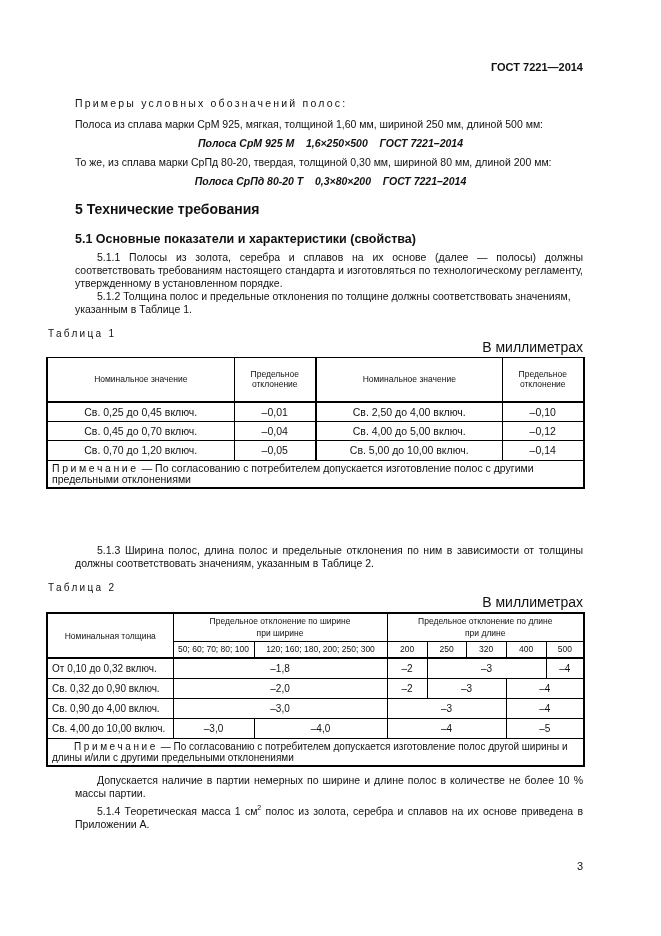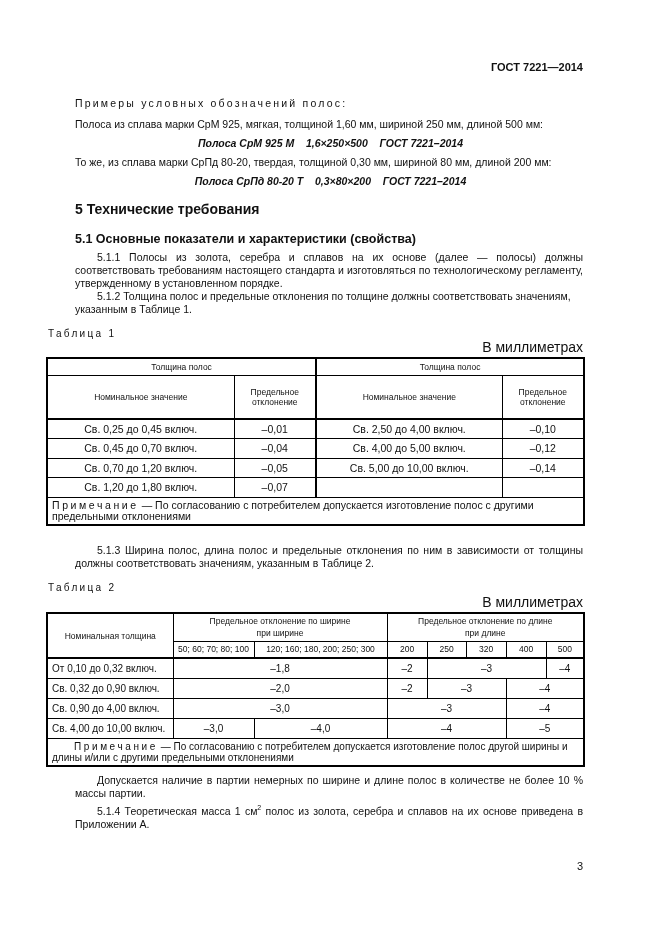--- a/index.html
+++ b/index.html
@@ -57,24 +57,20 @@
 <div class="abs units" style="top:339px;">В миллиметрах</div>
 
 <table class="t1">
   <colgroup>
       <col style="width:187px">
       <col style="width:82px">
       <col style="width:186px">
       <col style="width:82px">
     </colgroup>
   <tbody>
-      <tr>
-    <td colspan="2" class="hd hd1 outer-t outer-l">Толщина полос</td>
-    <td colspan="2" class="hd hd1 outer-t outer-r" style="border-left:2px solid #000;">Толщина полос</td>
-  </tr>
   <tr>
     <td class="hd hd2 thick-b outer-l">Номинальное значение</td>
     <td class="hd hd2 thick-b">Предельное отклонение</td>
     <td class="hd hd2 thick-b" style="border-left:2px solid #000;">Номинальное значение</td>
     <td class="hd hd2 thick-b outer-r">Предельное отклонение</td>
   </tr>
   <tr>
     <td class="outer-l">Св. 0,25 до 0,45 включ.</td>
     <td>–0,01</td>
     <td style="border-left:2px solid #000;">Св. 2,50 до 4,00 включ.</td>
@@ -84,26 +80,20 @@
     <td class="outer-l">Св. 0,45 до 0,70 включ.</td>
     <td>–0,04</td>
     <td style="border-left:2px solid #000;">Св. 4,00 до 5,00 включ.</td>
     <td class="outer-r">–0,12</td>
   </tr>
   <tr>
     <td class="outer-l">Св. 0,70 до 1,20 включ.</td>
     <td>–0,05</td>
     <td style="border-left:2px solid #000;">Св. 5,00 до 10,00 включ.</td>
     <td class="outer-r">–0,14</td>
-  </tr>
-  <tr>
-    <td class="outer-l">Св. 1,20 до 1,80 включ.</td>
-    <td>–0,07</td>
-    <td style="border-left:2px solid #000;"></td>
-    <td class="outer-r"></td>
   </tr>
   <tr>
     <td colspan="4" class="note outer-l outer-r" style="border-bottom:2px solid #000; height:26px;"><span class="sp">Примечание</span><span> — По согласованию с потребителем допускается изготовление полос с другими предельными отклонениями</span></td>
   </tr>
 </tbody>
   </table>
 
 <div class="abs para" style="top:544px; text-indent:22px;">5.1.3 Ширина полос, длина полос и предельные отклонения по ним в зависимости от толщины должны соответствовать значениям, указанным в Таблице 2.</div>
 
 <div class="abs tlabel" style="top:582px;">Таблица 2</div>

